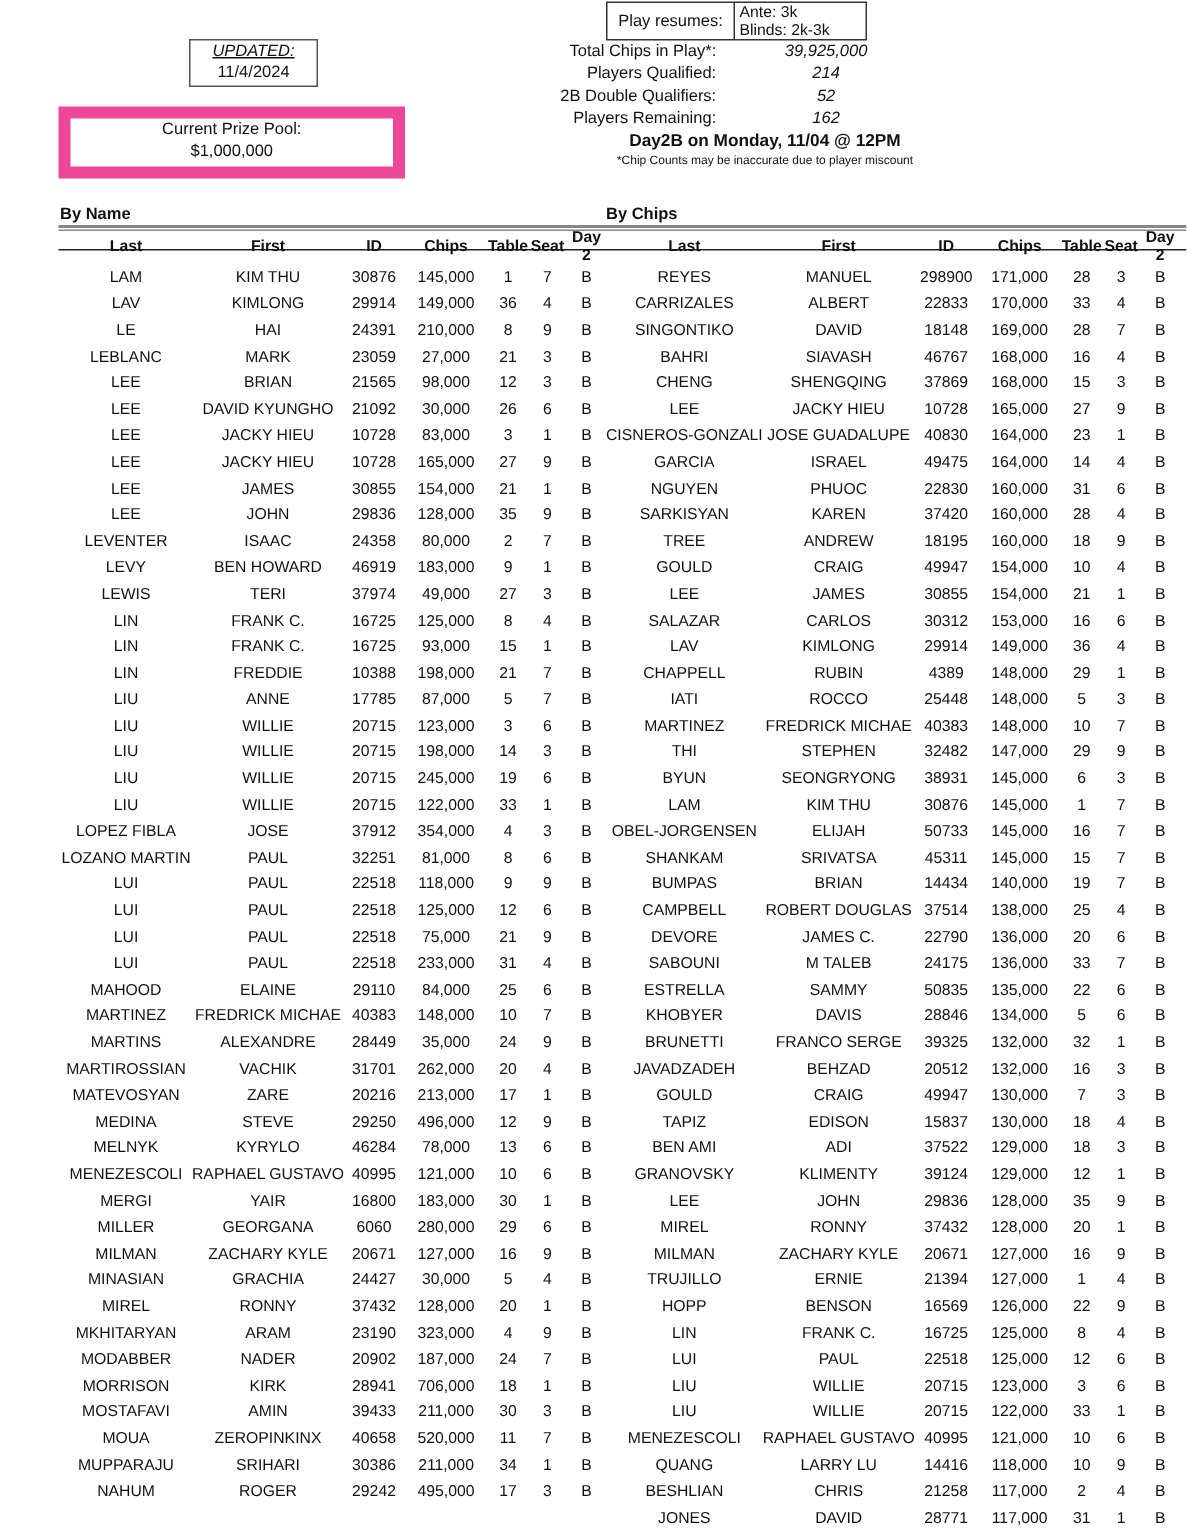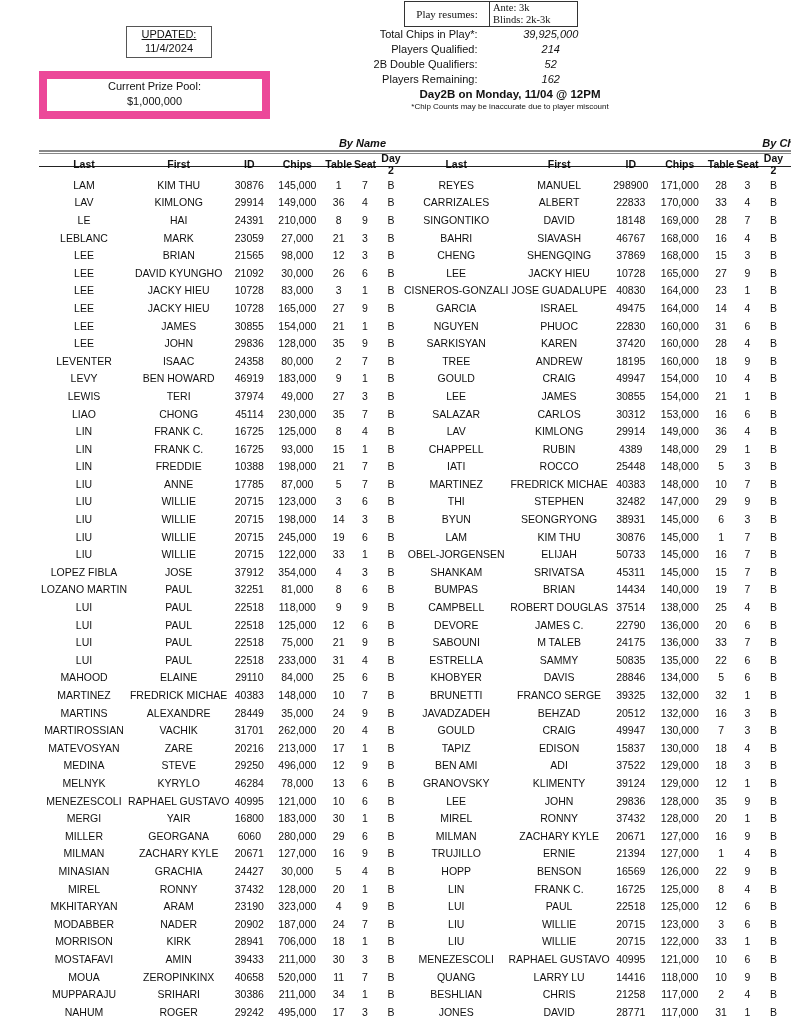--- a/index.html
+++ b/index.html
@@ -1,34 +1,34 @@
 <!DOCTYPE html>
 <html><head>
 <meta charset="utf-8">
 <style>
   html, body { margin:0; padding:0; background:#ffffff; }
   body { width:791px; height:1024px; position:relative; overflow:hidden;
          font-family:"Liberation Sans", sans-serif; color:#111; }
   .abs { position:absolute; }
   .updated-box { left:126px; top:26px; width:84px; height:30px; border:1px solid #555;
                  text-align:center; font-size:11px; line-height:14px; }
-  .updated-box .u { text-decoration:underline; }
+  .updated-box .u { text-decoration:underline;font-style:italic; }
   .prize-box { left:39px; top:71px; width:215px; height:32px; border:8px solid #ec4899;
                text-align:center; font-size:11px; line-height:15px; }
-  .resume-box { left:404px; top:1px; width:172px; height:24px; border:1px solid #333; display:flex;font-family:Liberation Serif, serif; }
+  .resume-box { left:404px; top:1px; width:172px; height:24px; border:1px solid #333; display:flex; }
   .resume-box .lbl { width:84px; border-right:1px solid #333; font-size:11px; display:flex;
                      align-items:center; justify-content:center; }
   .resume-box .vals { padding-left:3px; font-size:10.5px; line-height:12px; }
   .stats { left:370px; top:27px; width:230px; font-size:11px; }
   .stat-row { display:flex; height:15px; line-height:15px;gap:24px; }
   .stat-row .k { width:120px; text-align:right; }
   .stat-row .v { width:110px; text-align:center;font-style:italic; }
   .day-line { left:380px; top:88px; width:260px; text-align:center; font-weight:bold; font-size:11.5px; }
   .note { left:380px; top:102px; width:260px; text-align:center; font-size:8px; }
-  .section-title { top:137px; font-weight:bold; font-size:11px; text-align:right;font-style:italic; }
+  .section-title { top:137px; font-weight:bold; font-size:11px; text-align:left; }
   .hdr-line-top { top:150px; left:39px; width:752px; height:2px; background:#888; }
   .hdr-line-top2 { top:153px; left:39px; width:752px; height:1px; background:#888; }
   .hdr-line-bot { top:166px; left:39px; width:752px; height:1px; background:#222; }
   table { position:absolute; top:152px; border-collapse:collapse; font-size:10.5px; }
   th { font-weight:bold; height:14px; padding:0; text-align:center; }
   td { height:17.6px; padding:0; text-align:center; white-space:nowrap; overflow:hidden; }
   .c-last { width:88px; } .c-first { width:84px; } .c-id { width:40px; }
   .c-chips { width:56px; } .c-table { width:26px; } .c-seat { width:26px; } .c-day { width:26px; }
   #left-table { left:40px; }
   #right-table { left:404px; }
@@ -209,29 +209,20 @@
       <tr>
         <td class="c-last">LEWIS</td>
         <td class="c-first">TERI</td>
         <td class="c-id">37974</td>
         <td class="c-chips">49,000</td>
         <td class="c-table">27</td>
         <td class="c-seat">3</td>
         <td class="c-day">B</td>
       </tr>
       <tr>
-        <td class="c-last">LIAO</td>
-        <td class="c-first">CHONG</td>
-        <td class="c-id">45114</td>
-        <td class="c-chips">230,000</td>
-        <td class="c-table">35</td>
-        <td class="c-seat">7</td>
-        <td class="c-day">B</td>
-      </tr>
-      <tr>
         <td class="c-last">LIN</td>
         <td class="c-first">FRANK C.</td>
         <td class="c-id">16725</td>
         <td class="c-chips">125,000</td>
         <td class="c-table">8</td>
         <td class="c-seat">4</td>
         <td class="c-day">B</td>
       </tr>
       <tr>
         <td class="c-last">LIN</td>

